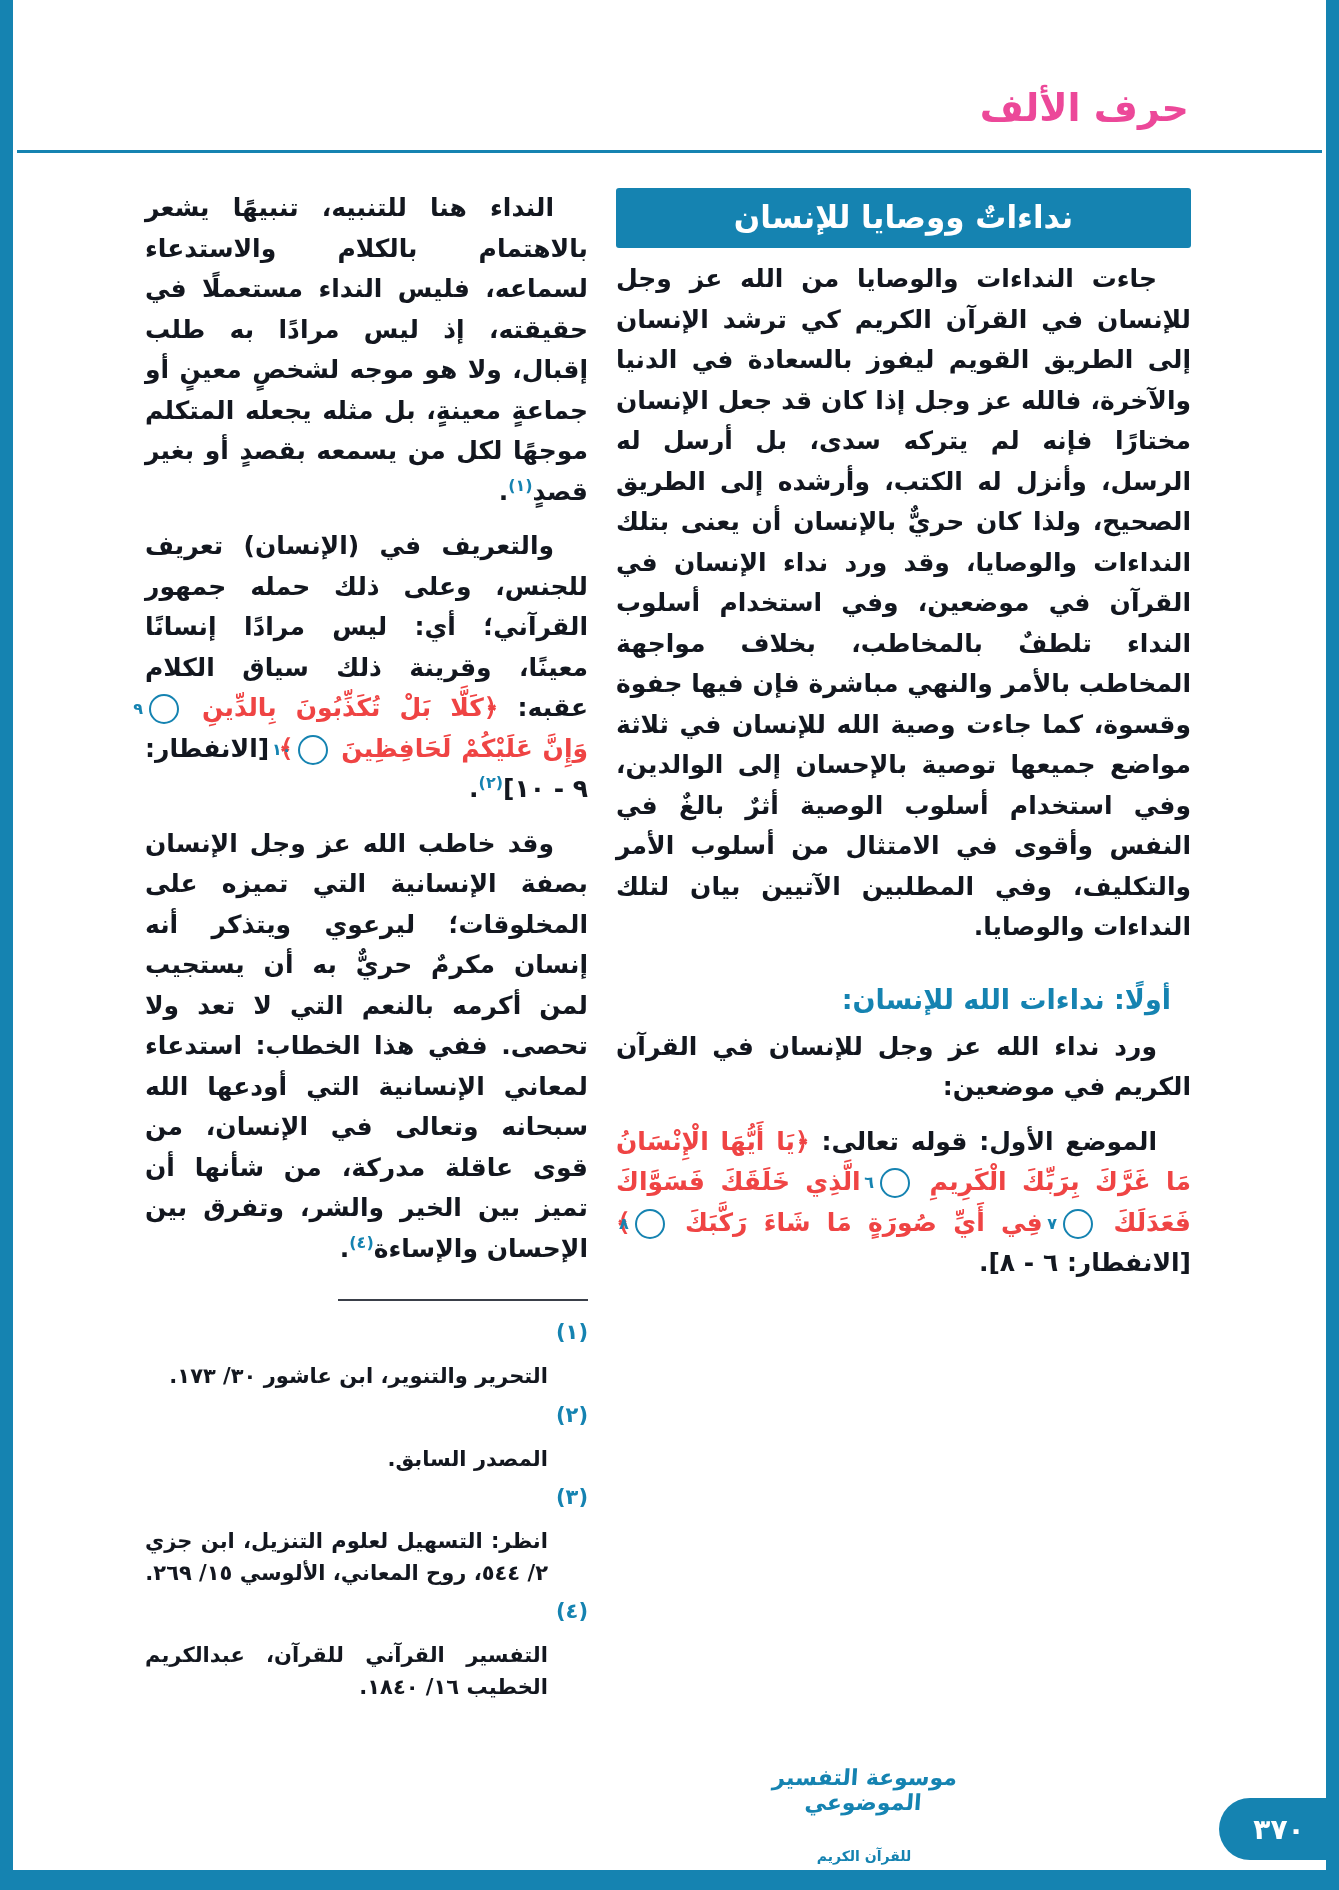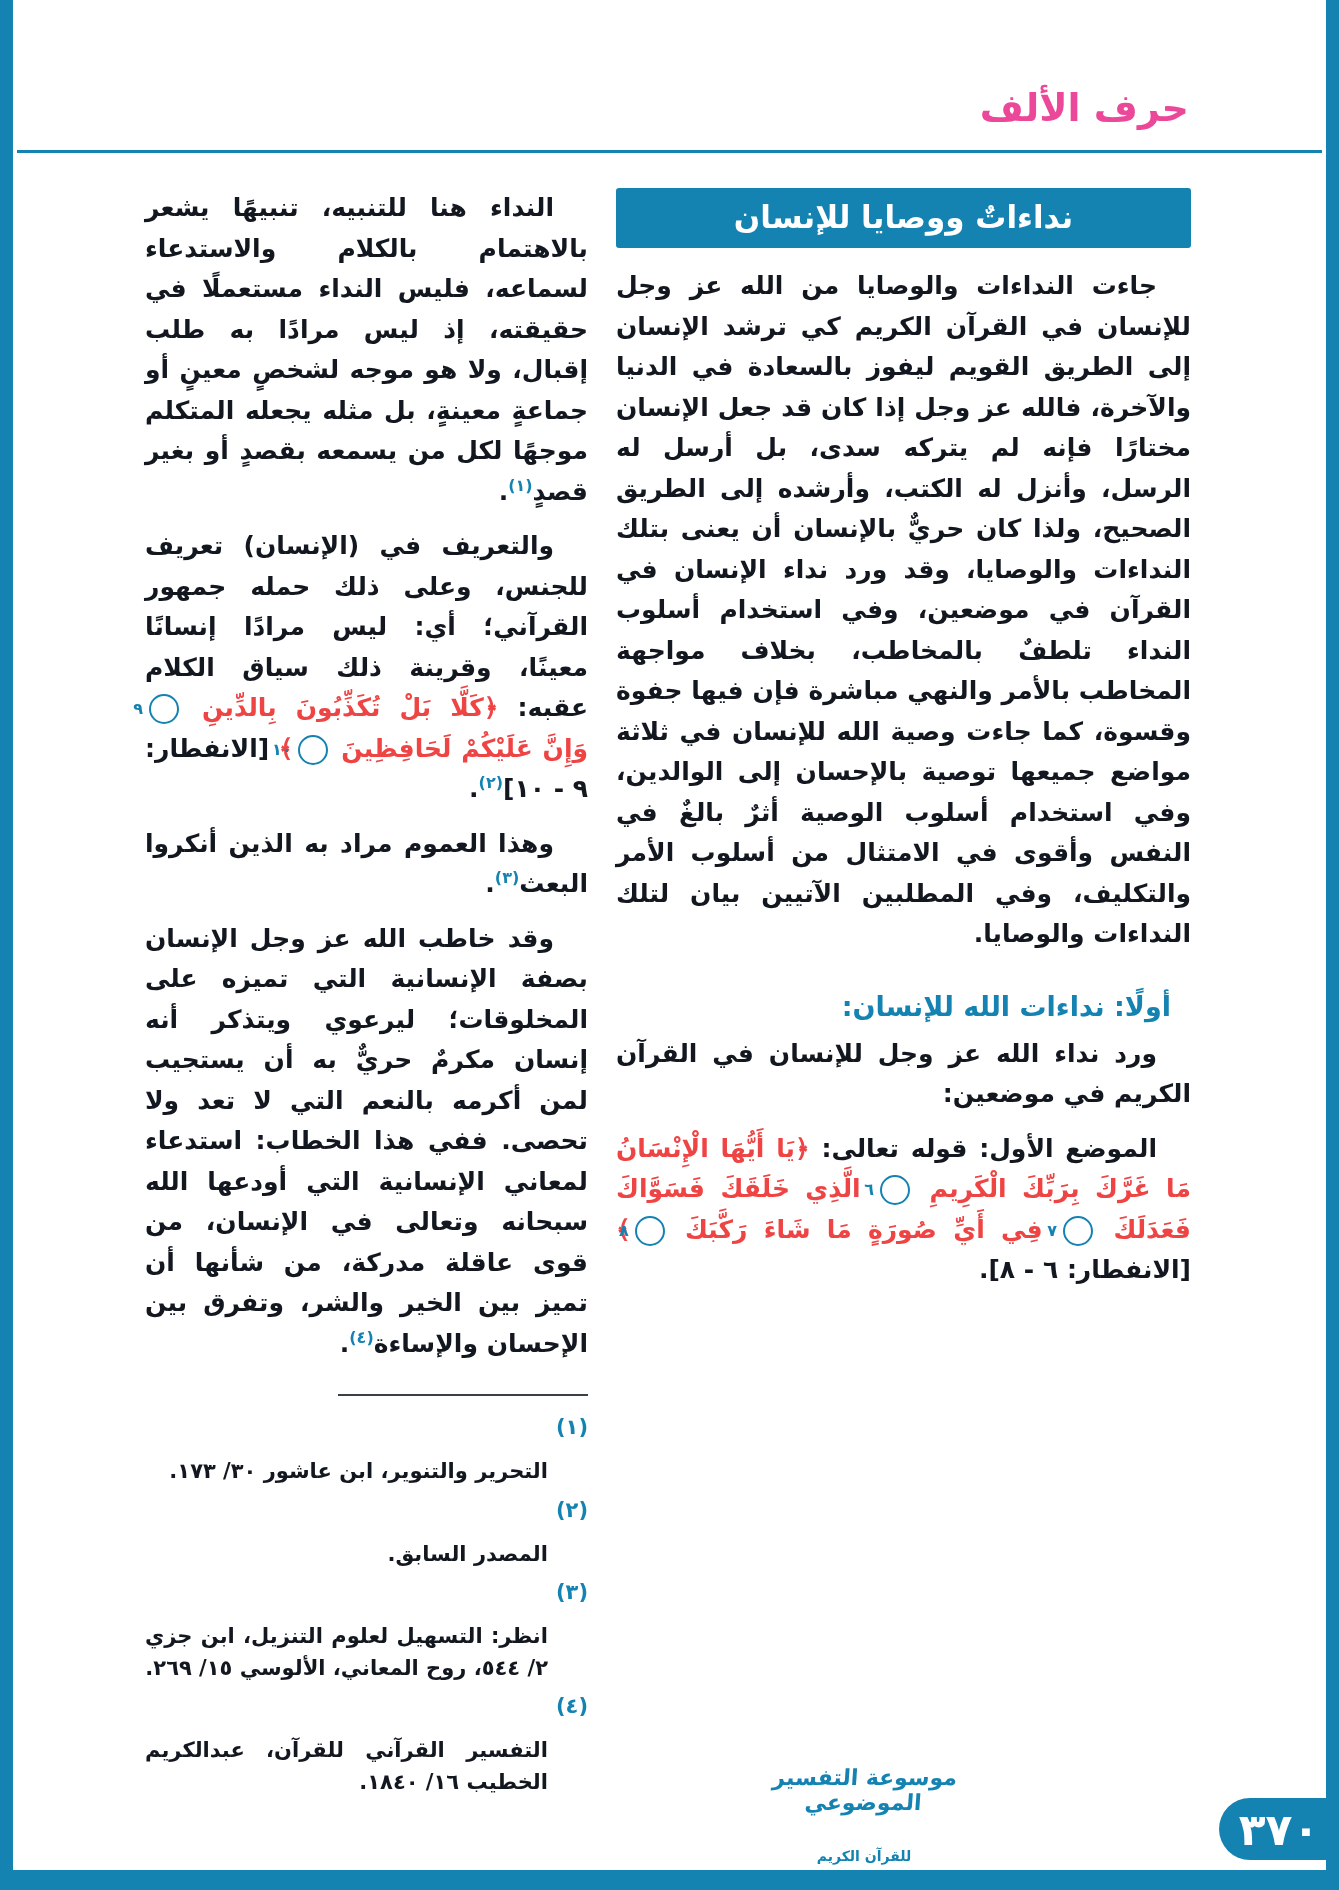--- a/index.html
+++ b/index.html
@@ -46,21 +46,21 @@
   .col-side { width: 443px; }
 
   .section-box {
     background: #1583b1;
     color: #ffffff;
     text-align: center;
     font-size: 31px;
     font-weight: bold;
     padding: 11px 6px 13px;
     border-radius: 3px;
-    margin-bottom: 18px;
+    margin-bottom: 11px;
   }
 
   p.body {
     font-size: 25px;
     line-height: 1.62;
     font-weight: bold;
     text-align: justify;
     text-indent: 34px;
     margin-bottom: 14px;
     direction: rtl;
@@ -125,21 +125,21 @@
   .page-badge {
     position: absolute;
     bottom: 30px; right: 0;
     width: 120px; height: 62px;
     background: #1583b1;
     border-radius: 34px 0 0 34px;
     color: #ffffff;
     display: flex;
     align-items: center;
     justify-content: center;
-    font-size: 44px;
+    font-size: 28px;
     font-weight: bold;
     z-index: 6;
   }
 </style>
 </head>
 <body>
 
 <div>
 
   <div class="edge left"></div>
@@ -179,21 +179,20 @@
 
       <p class="body"><span>النداء هنا للتنبيه، تنبيهًا يشعر بالاهتمام بالكلام والاستدعاء لسماعه، فليس النداء مستعملًا في حقيقته، إذ ليس مرادًا به طلب إقبال، ولا هو موجه لشخصٍ معينٍ أو جماعةٍ معينةٍ، بل مثله يجعله المتكلم موجهًا لكل من يسمعه بقصدٍ أو بغير قصدٍ</span><sup class="fn-marker">(١)</sup><span>.</span></p>
 
       <p class="body verse-para"><span>والتعريف في (الإنسان) تعريف للجنس، وعلى ذلك حمله جمهور القرآني؛ أي: ليس مرادًا إنسانًا معينًا، وقرينة ذلك سياق الكلام عقبه:</span>
         <span class="quran">﴿</span><span class="quran">كَلَّا بَلْ تُكَذِّبُونَ بِالدِّينِ</span>
         <span class="ayah-num">٩</span>
         <span class="quran">وَإِنَّ عَلَيْكُمْ لَحَافِظِينَ</span>
         <span class="ayah-num">١٠</span><span class="quran">﴾</span>
         <span class="verse-ref">[الانفطار: ٩ - ١٠]</span><sup class="fn-marker">(٢)</sup><span>.</span></p>
 
-      <p class="body"><span>وهذا العموم مراد به الذين أنكروا البعث</span><sup class="fn-marker">(٣)</sup><span>.</span></p>
 
       <p class="body"><span>وقد خاطب الله عز وجل الإنسان بصفة الإنسانية التي تميزه على المخلوقات؛ ليرعوي ويتذكر أنه إنسان مكرمٌ حريٌّ به أن يستجيب لمن أكرمه بالنعم التي لا تعد ولا تحصى. ففي هذا الخطاب: استدعاء لمعاني الإنسانية التي أودعها الله سبحانه وتعالى في الإنسان، من قوى عاقلة مدركة، من شأنها أن تميز بين الخير والشر، وتفرق بين الإحسان والإساءة</span><sup class="fn-marker">(٤)</sup><span>.</span></p>
 
       <hr class="fn-rule">
 
       <div class="footnotes">
         <div class="footnote">
           <span class="fn-num">(١)</span>
           <span class="fn-text">التحرير والتنوير، ابن عاشور ٣٠/ ١٧٣.</span>
         </div>

